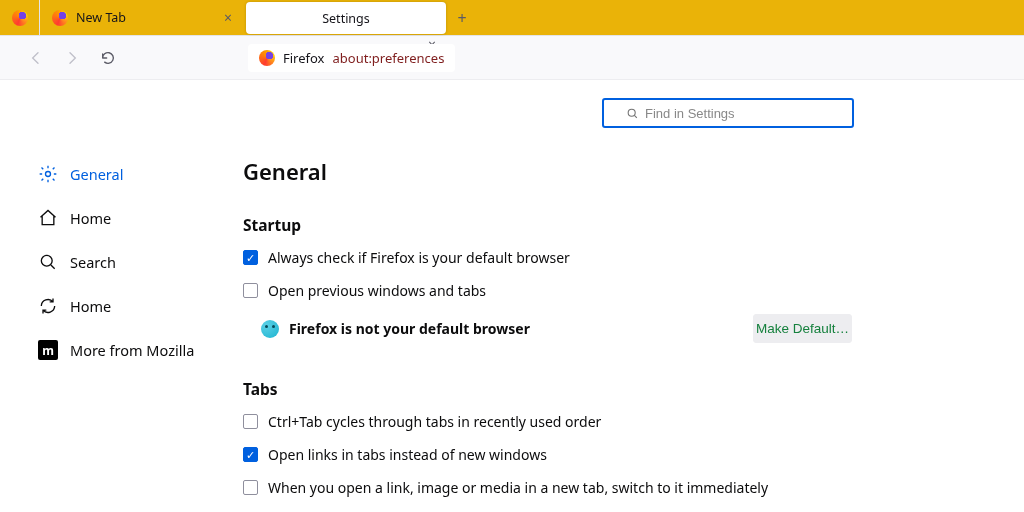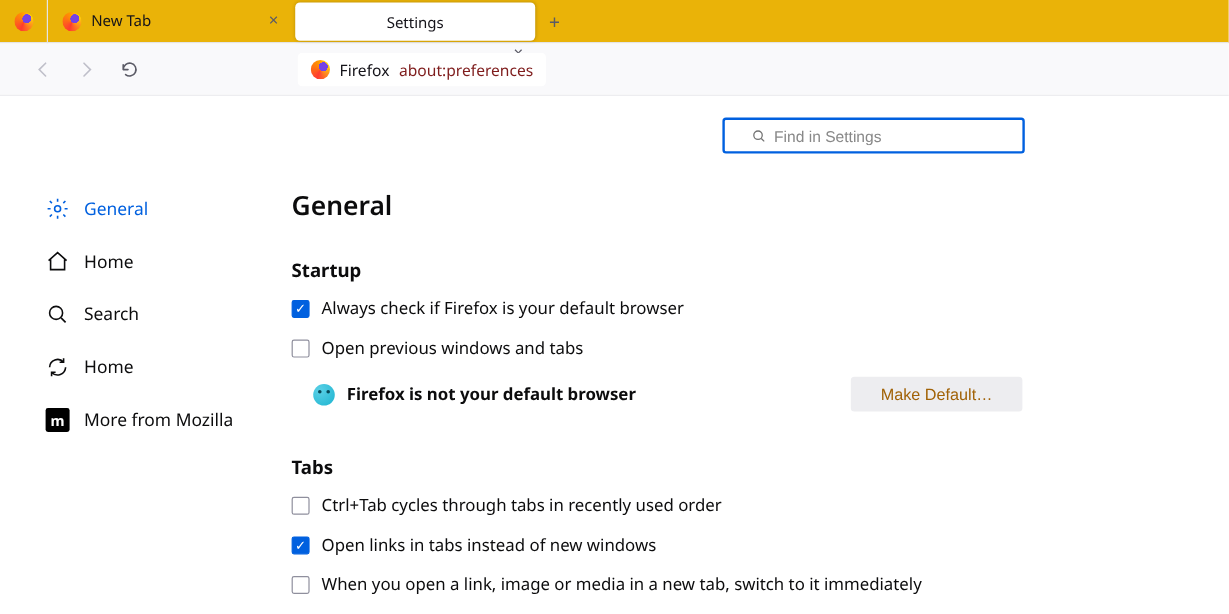--- a/index.html
+++ b/index.html
@@ -143,22 +143,22 @@
   }
   .status-icon::before, .status-icon::after{
     content:""; position:absolute; width:3px;height:3px;border-radius:50%;
     background:#064a5a; top:5px;
   }
   .status-icon::before{ left:4px;} .status-icon::after{ right:4px;}
   .status-text { font-weight:700; font-size:14px; flex:1;}
   .default-btn {
     margin-left:auto; margin-right:142px;
     background:#ededf0; border:1px solid #ededf0;
-    padding:6px 24px; font-size:13.5px; border-radius:3px; cursor:pointer;
-    color:#a16207;
+    padding:6px 2px; font-size:13.5px; border-radius:3px; cursor:pointer;
+    color:#15803d;
   }
   .mozilla-icon{
     width:20px;height:20px;background:#000;color:#fff;font-weight:700;
     font-size:12px;display:flex;align-items:center;justify-content:center;
     border-radius:2px;
   }
   .ff-logo{
     width:16px;height:16px;border-radius:50%;
     background: radial-gradient(circle at 65% 35%, #7542e5 0 25%, transparent 26%),
                 conic-gradient(from 200deg, #ff3b30, #ff9500 40%, #ffd60a 60%, #ff3b30);

